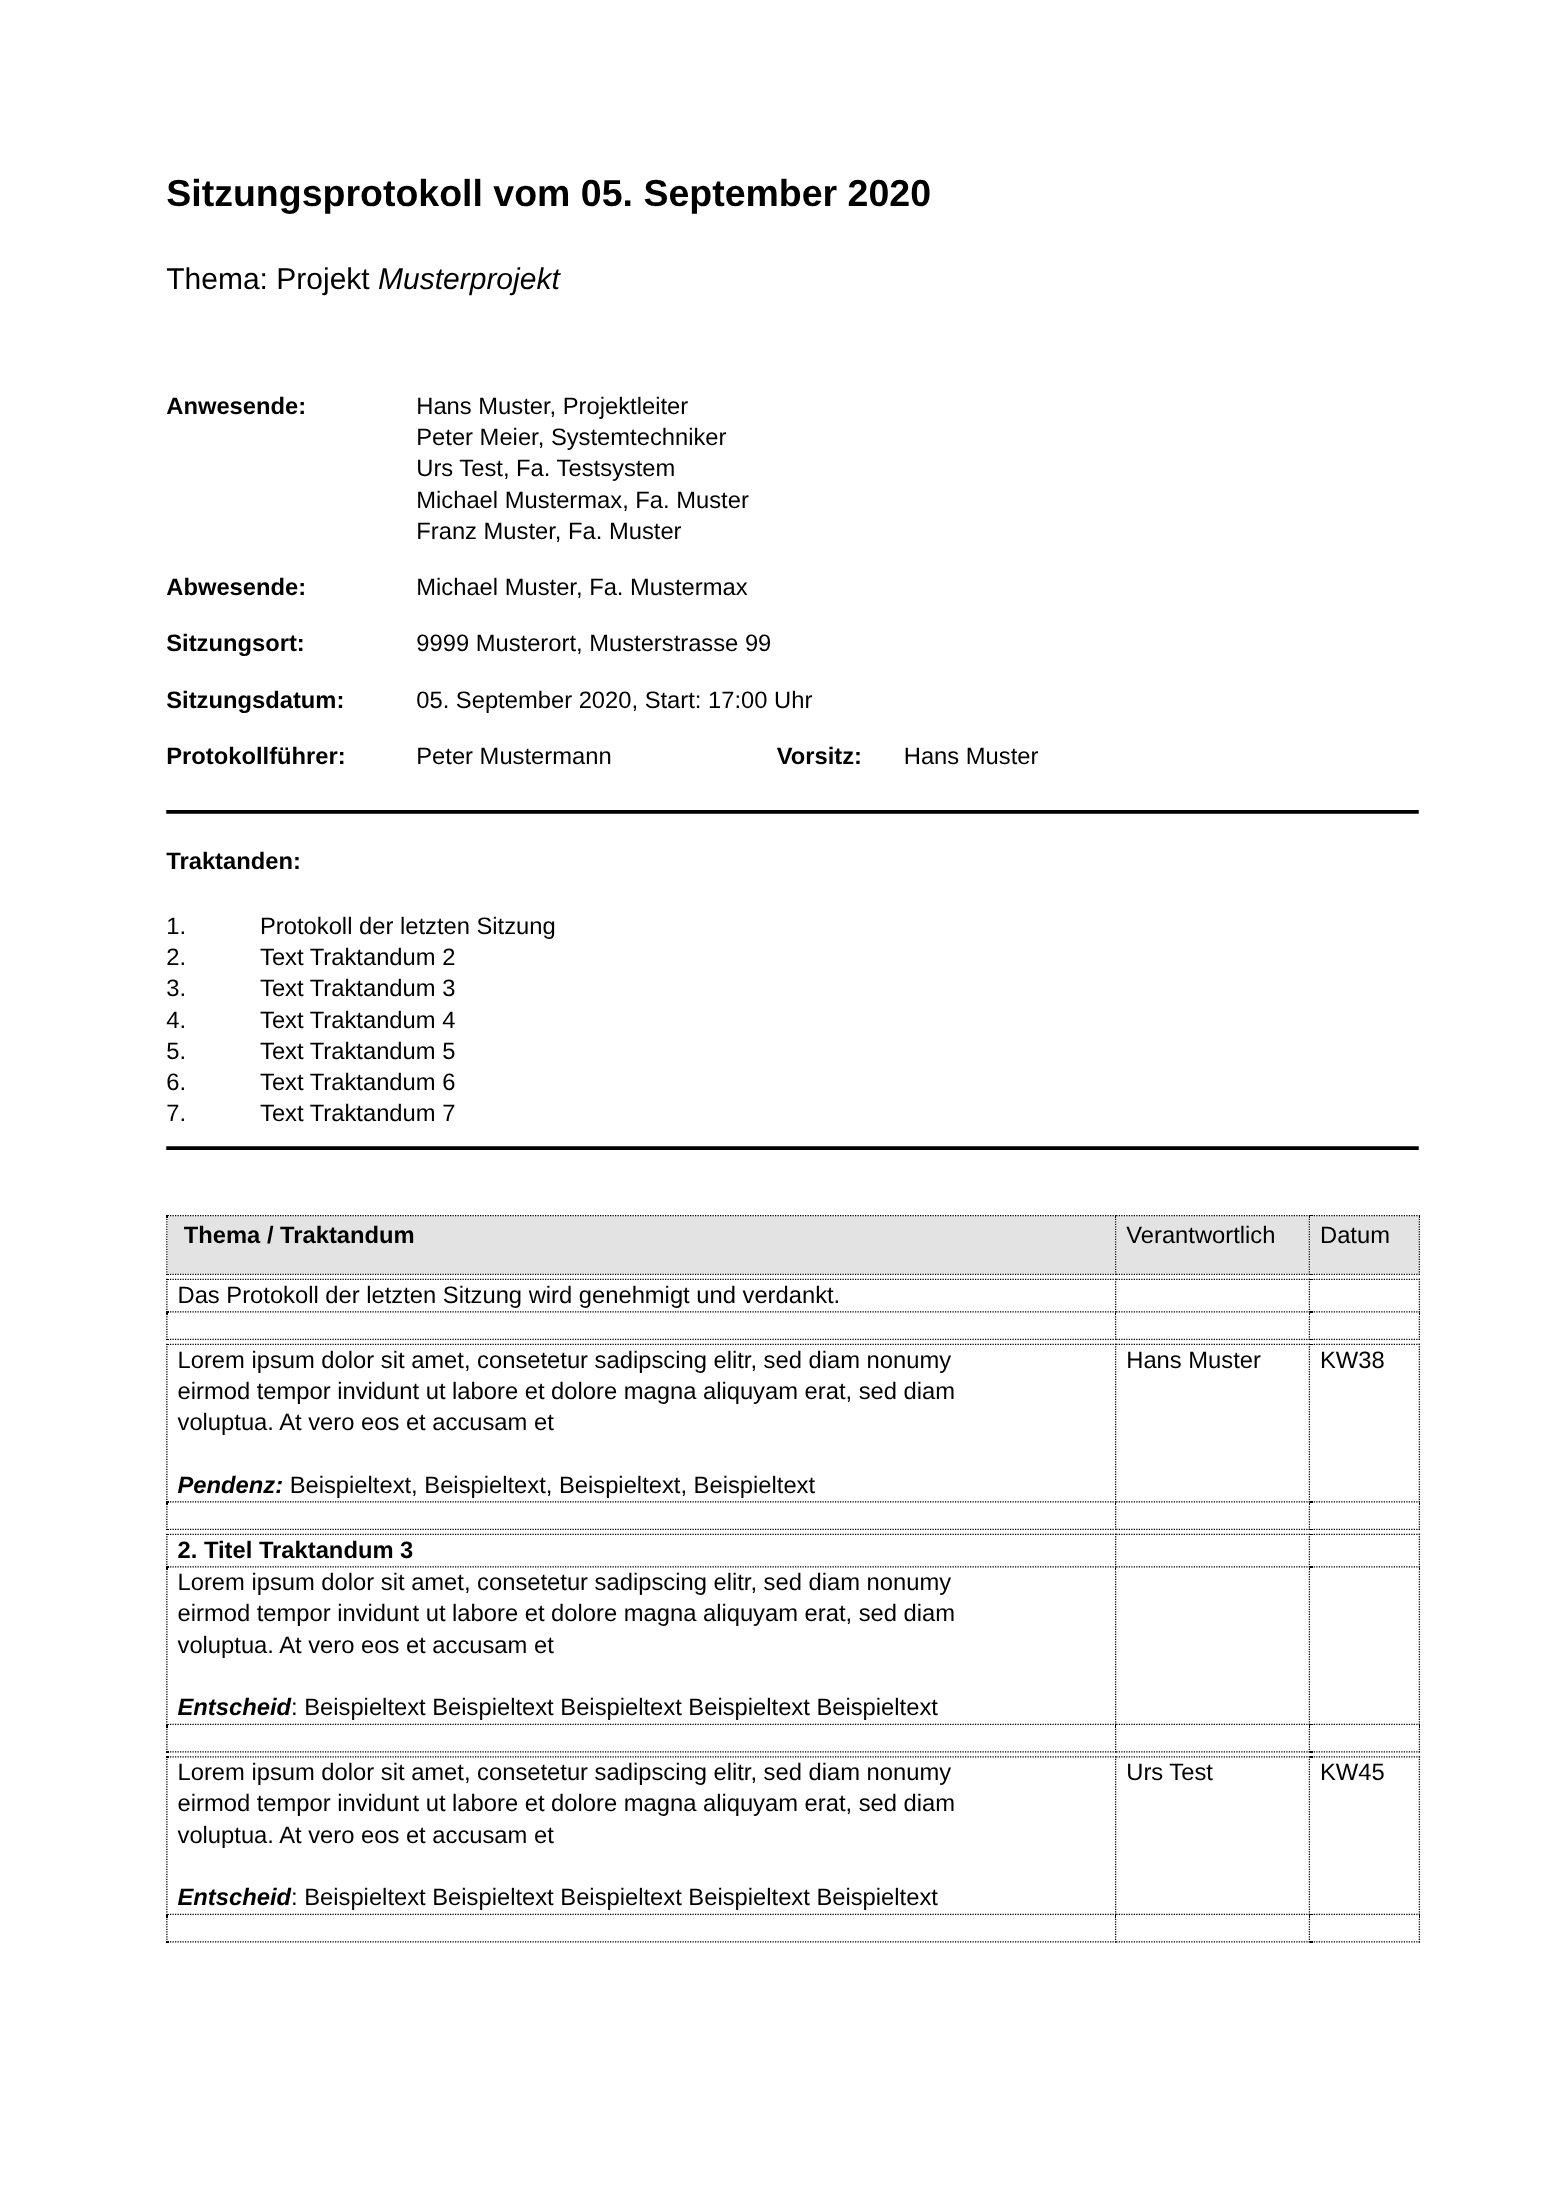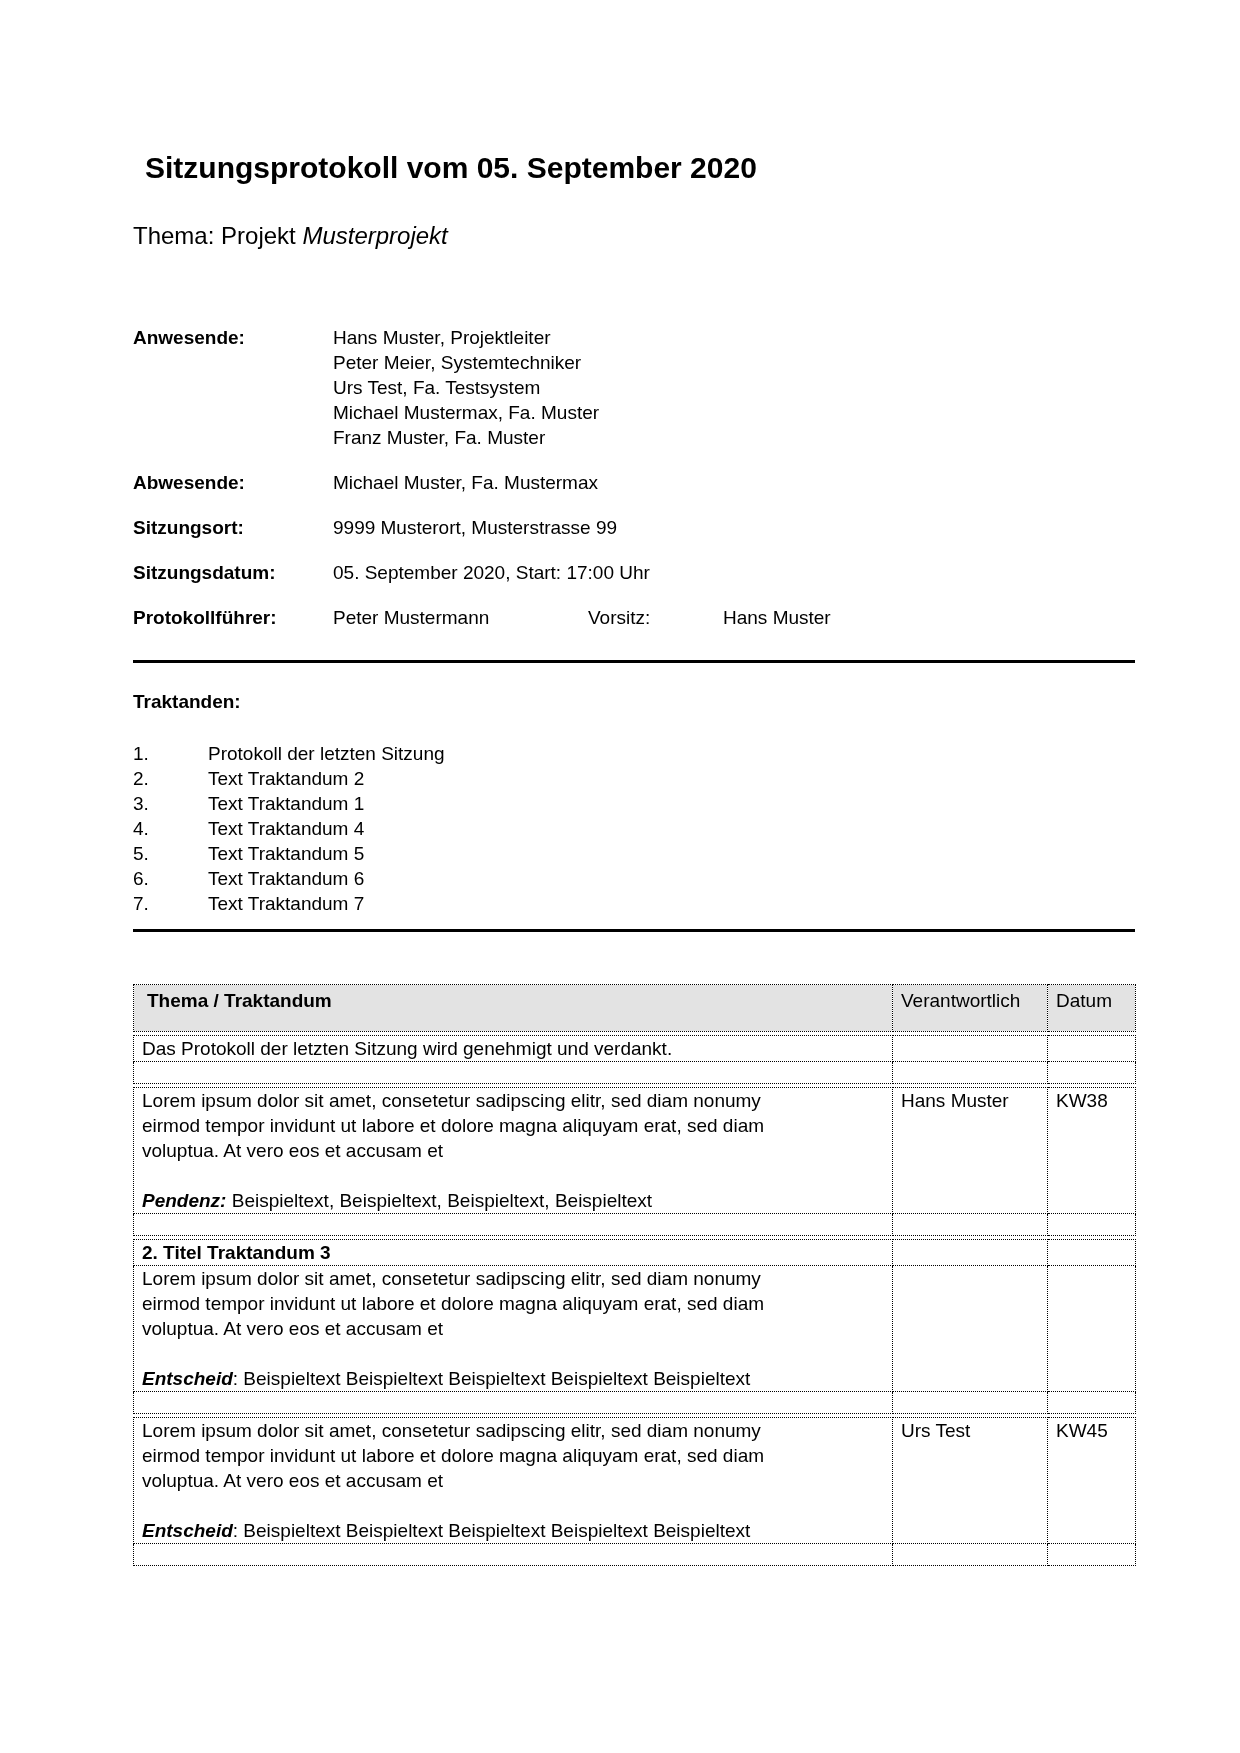--- a/index.html
+++ b/index.html
@@ -5,30 +5,30 @@
   * { box-sizing: border-box; }
   html, body { margin: 0; padding: 0; background: #ffffff; }
   .page {
     width: 1240px;
     min-height: 1753px;
     padding: 139px 105px 40px 133px;
     font-family: "Liberation Sans", "DejaVu Sans", sans-serif;
     color: #000;
     background: #fff;
   }
-  .doc-title { font-size: 30px; font-weight: bold; margin: 12px; line-height: 1.1; }
+  .doc-title { font-size: 30px; font-weight: bold; margin: 0; line-height: 1.1; }
   .doc-subtitle { font-size: 24px; margin-top: 38px; line-height: 1.2; }
   .italic { font-style: italic; }
 
   .meta { margin-top: 74px; font-size: 19px; line-height: 25px; }
   .meta-row { display: flex; margin-bottom: 20px; }
   .meta-row:last-child { margin-bottom: 0; }
   .meta-label { width: 200px; flex: none; font-weight: bold; }
   .meta-value-fixed { width: 255px; flex: none; }
-  .vorsitz-label { width: 135px; flex: none; font-weight: normal; }
+  .vorsitz-label { width: 135px; flex: none; font-weight: bold; text-align: center; }
 
   .rule { border: none; border-top: 3px solid #000; margin: 30px 0 0 0; }
   .rule-2 { margin-top: 13px; }
 
   .trakt-heading { margin-top: 26px; font-size: 19px; font-weight: bold; line-height: 25px; }
   .trakt-list { margin-top: 27px; font-size: 19px; line-height: 25px; }
   .trakt-item { display: flex; }
   .trakt-num { width: 75px; flex: none; }
 
   .protocol-table { margin-top: 52px; }
@@ -93,21 +93,21 @@
     <div class="trakt-item">
         <span class="trakt-num">1.</span>
         <span class="trakt-text">Protokoll der letzten Sitzung</span>
       </div>
     <div class="trakt-item">
         <span class="trakt-num">2.</span>
         <span class="trakt-text">Text Traktandum 2</span>
       </div>
     <div class="trakt-item">
         <span class="trakt-num">3.</span>
-        <span class="trakt-text">Text Traktandum 1</span>
+        <span class="trakt-text">Text Traktandum 3</span>
       </div>
     <div class="trakt-item">
         <span class="trakt-num">4.</span>
         <span class="trakt-text">Text Traktandum 4</span>
       </div>
     <div class="trakt-item">
         <span class="trakt-num">5.</span>
         <span class="trakt-text">Text Traktandum 5</span>
       </div>
     <div class="trakt-item">

